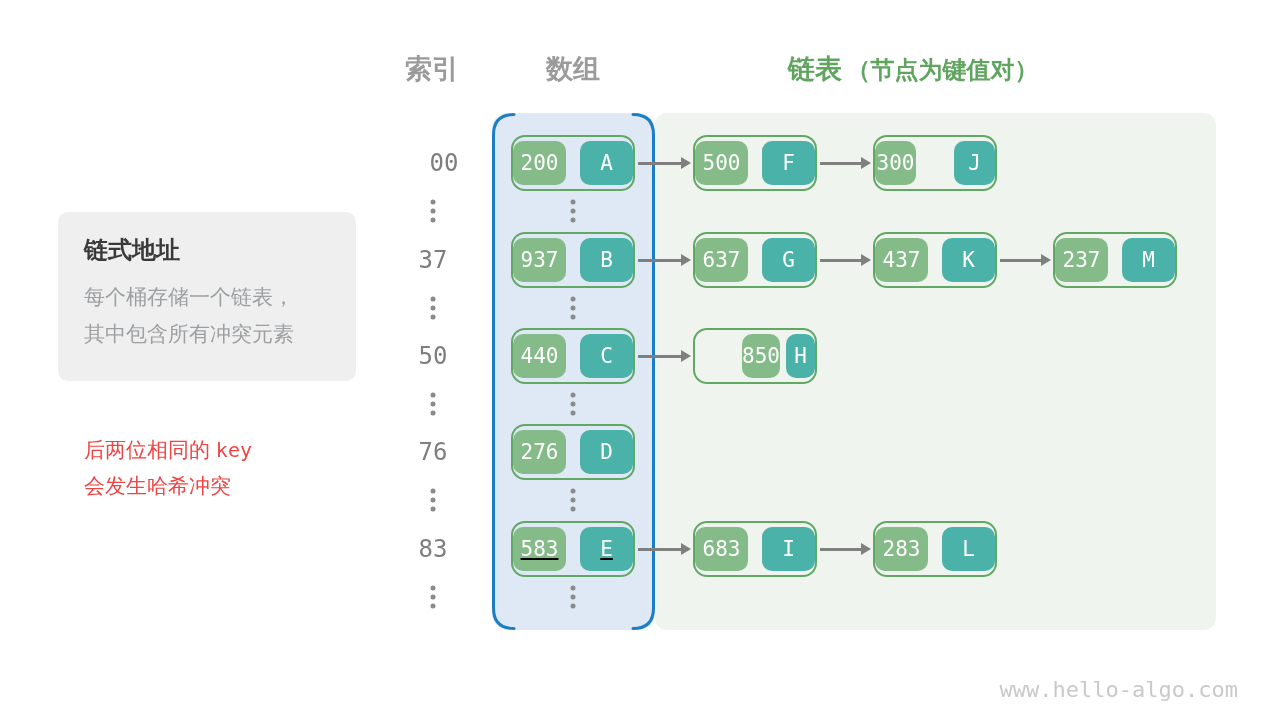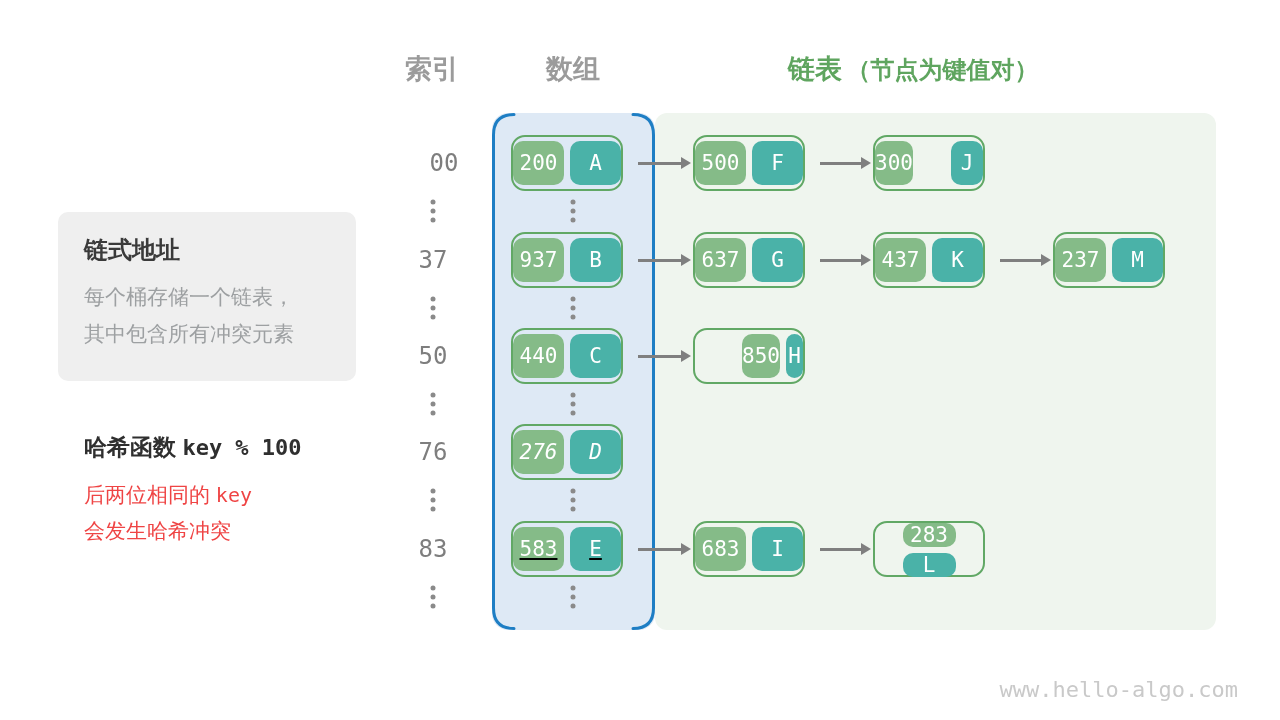--- a/index.html
+++ b/index.html
@@ -55,21 +55,21 @@
     position:absolute; transform:translate(-50%,-50%);
     font-family:"DejaVu Sans Mono", monospace; font-size:24px; color:#7E7E7E;
   }
   .dots{
     position:absolute; transform:translate(-50%,-50%);
     display:flex; flex-direction:column; gap:4px;
   }
   .dots i{width:5px; height:5px; border-radius:50%; background:#8A8A8A; display:block;}
 
   .node{
-    position:absolute; width:112px; height:56px; box-sizing:border-box;
+    position:absolute; width:124px; height:56px; box-sizing:border-box;
     border:2.5px solid var(--node-border); border-radius:14px;
     display:flex; align-items:center; justify-content:space-between; gap:6px;
   }
   .cell{
     width:53px; height:44px; border-radius:10px; color:#fff;
     font-family:"DejaVu Sans Mono", monospace; font-size:21px;
     display:flex; align-items:center; justify-content:center;
   }
   .cell.key{background:var(--green);}
   .cell.val{background:var(--teal);}
@@ -106,24 +106,20 @@
     <span class="n">（节点为键值对）</span>
   </div>
 
   <div class="infobox">
     <div class="title">链式地址</div>
     <div class="infoline">每个桶存储一个链表，</div>
     <div class="infoline">其中包含所有冲突元素</div>
   </div>
 
   <div class="hashblock">
-    <div class="title">
-      <span>哈希函数</span>
-      <span class="code">key % 100</span>
-    </div>
     <div class="hashline">
       <span>后两位相同的 </span>
       <span class="code">key</span>
     </div>
     <div class="hashline">会发生哈希冲突</div>
   </div>
 
   <div id="diagram">
       <div class="idx" style="left: 433px; top: 163px; margin-left: 11px;">00</div>
       <div class="node" style="left: 511px; top: 135px;">
@@ -164,35 +160,35 @@
       <div class="node" style="left: 511px; top: 328px;">
         <div class="cell key">440</div>
         <div class="cell val">C</div>
       </div>
       <div class="node" style="left: 693px; top: 328px; padding-left: 47px;">
         <div class="cell key">850</div>
         <div class="cell val">H</div>
       </div>
       <div class="arrow" style="left: 638px; width: 44px; top: 354.5px;"></div>
       <div class="idx" style="left: 433px; top: 452px;">76</div>
-      <div class="node" style="left: 511px; top: 424px; font-style: italic;">
+      <div class="node" style="left: 511px; top: 424px;">
         <div class="cell key">276</div>
         <div class="cell val">D</div>
       </div>
       <div class="idx" style="left: 433px; top: 549px;">83</div>
       <div class="node" style="left: 511px; top: 521px; text-decoration: underline;">
         <div class="cell key">583</div>
         <div class="cell val">E</div>
       </div>
       <div class="node" style="left: 693px; top: 521px;">
         <div class="cell key">683</div>
         <div class="cell val">I</div>
       </div>
       <div class="arrow" style="left: 638px; width: 44px; top: 547.5px;"></div>
-      <div class="node" style="left: 873px; top: 521px; flex-direction: column;">
+      <div class="node" style="left: 873px; top: 521px;">
         <div class="cell key">283</div>
         <div class="cell val">L</div>
       </div>
       <div class="arrow" style="left: 820px; width: 42px; top: 547.5px;"></div>
       <div class="dots" style="left: 433px; top: 211px;">
         <i></i>
         <i></i>
         <i></i>
       </div>
       <div class="dots" style="left: 573px; top: 211px;">

